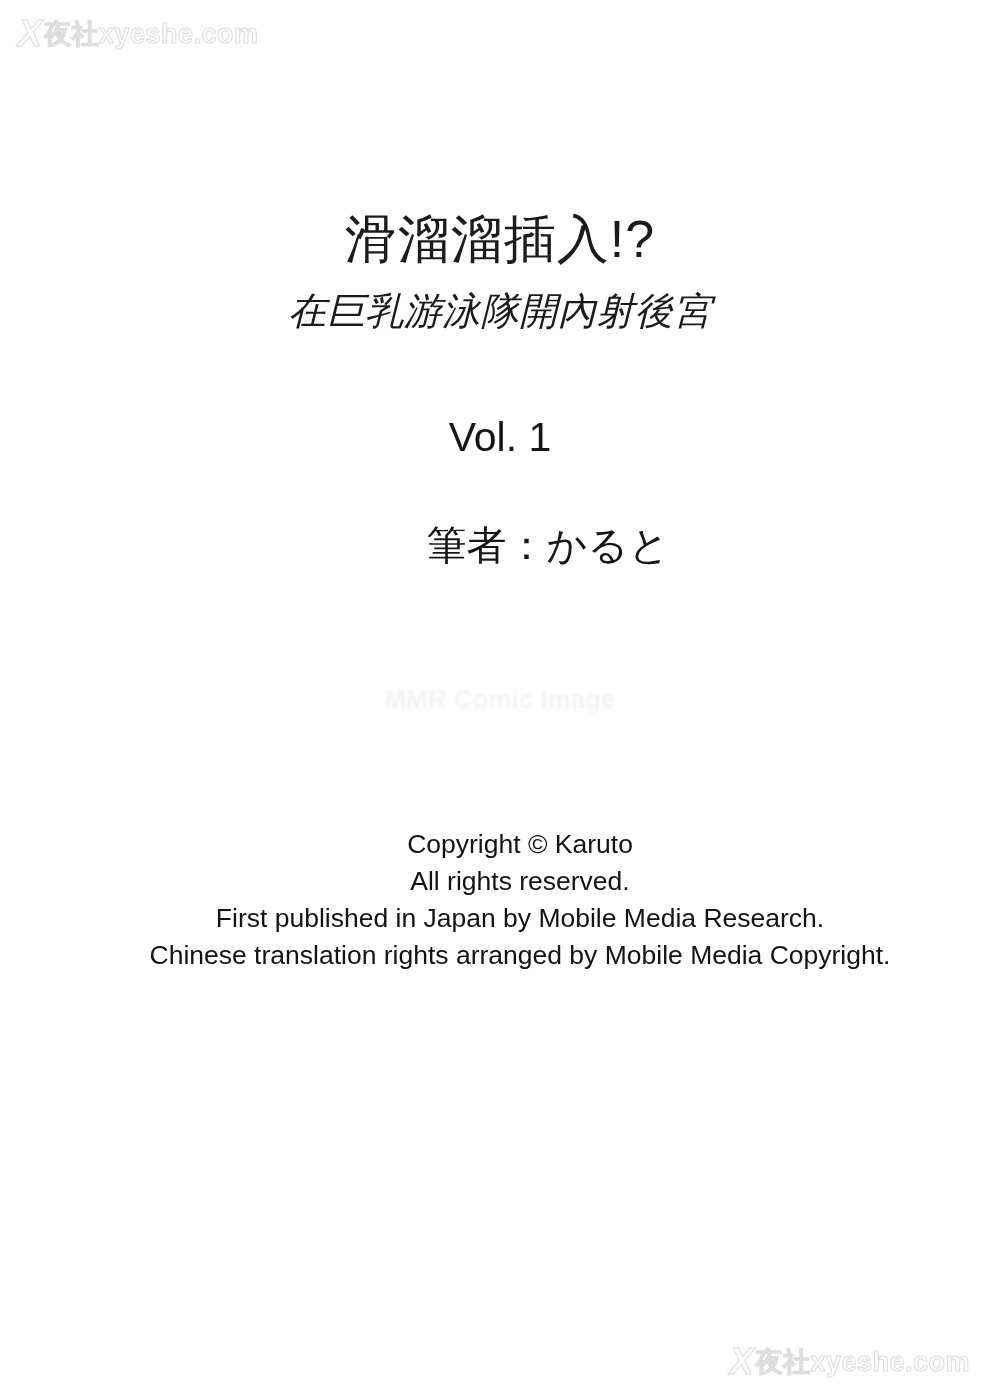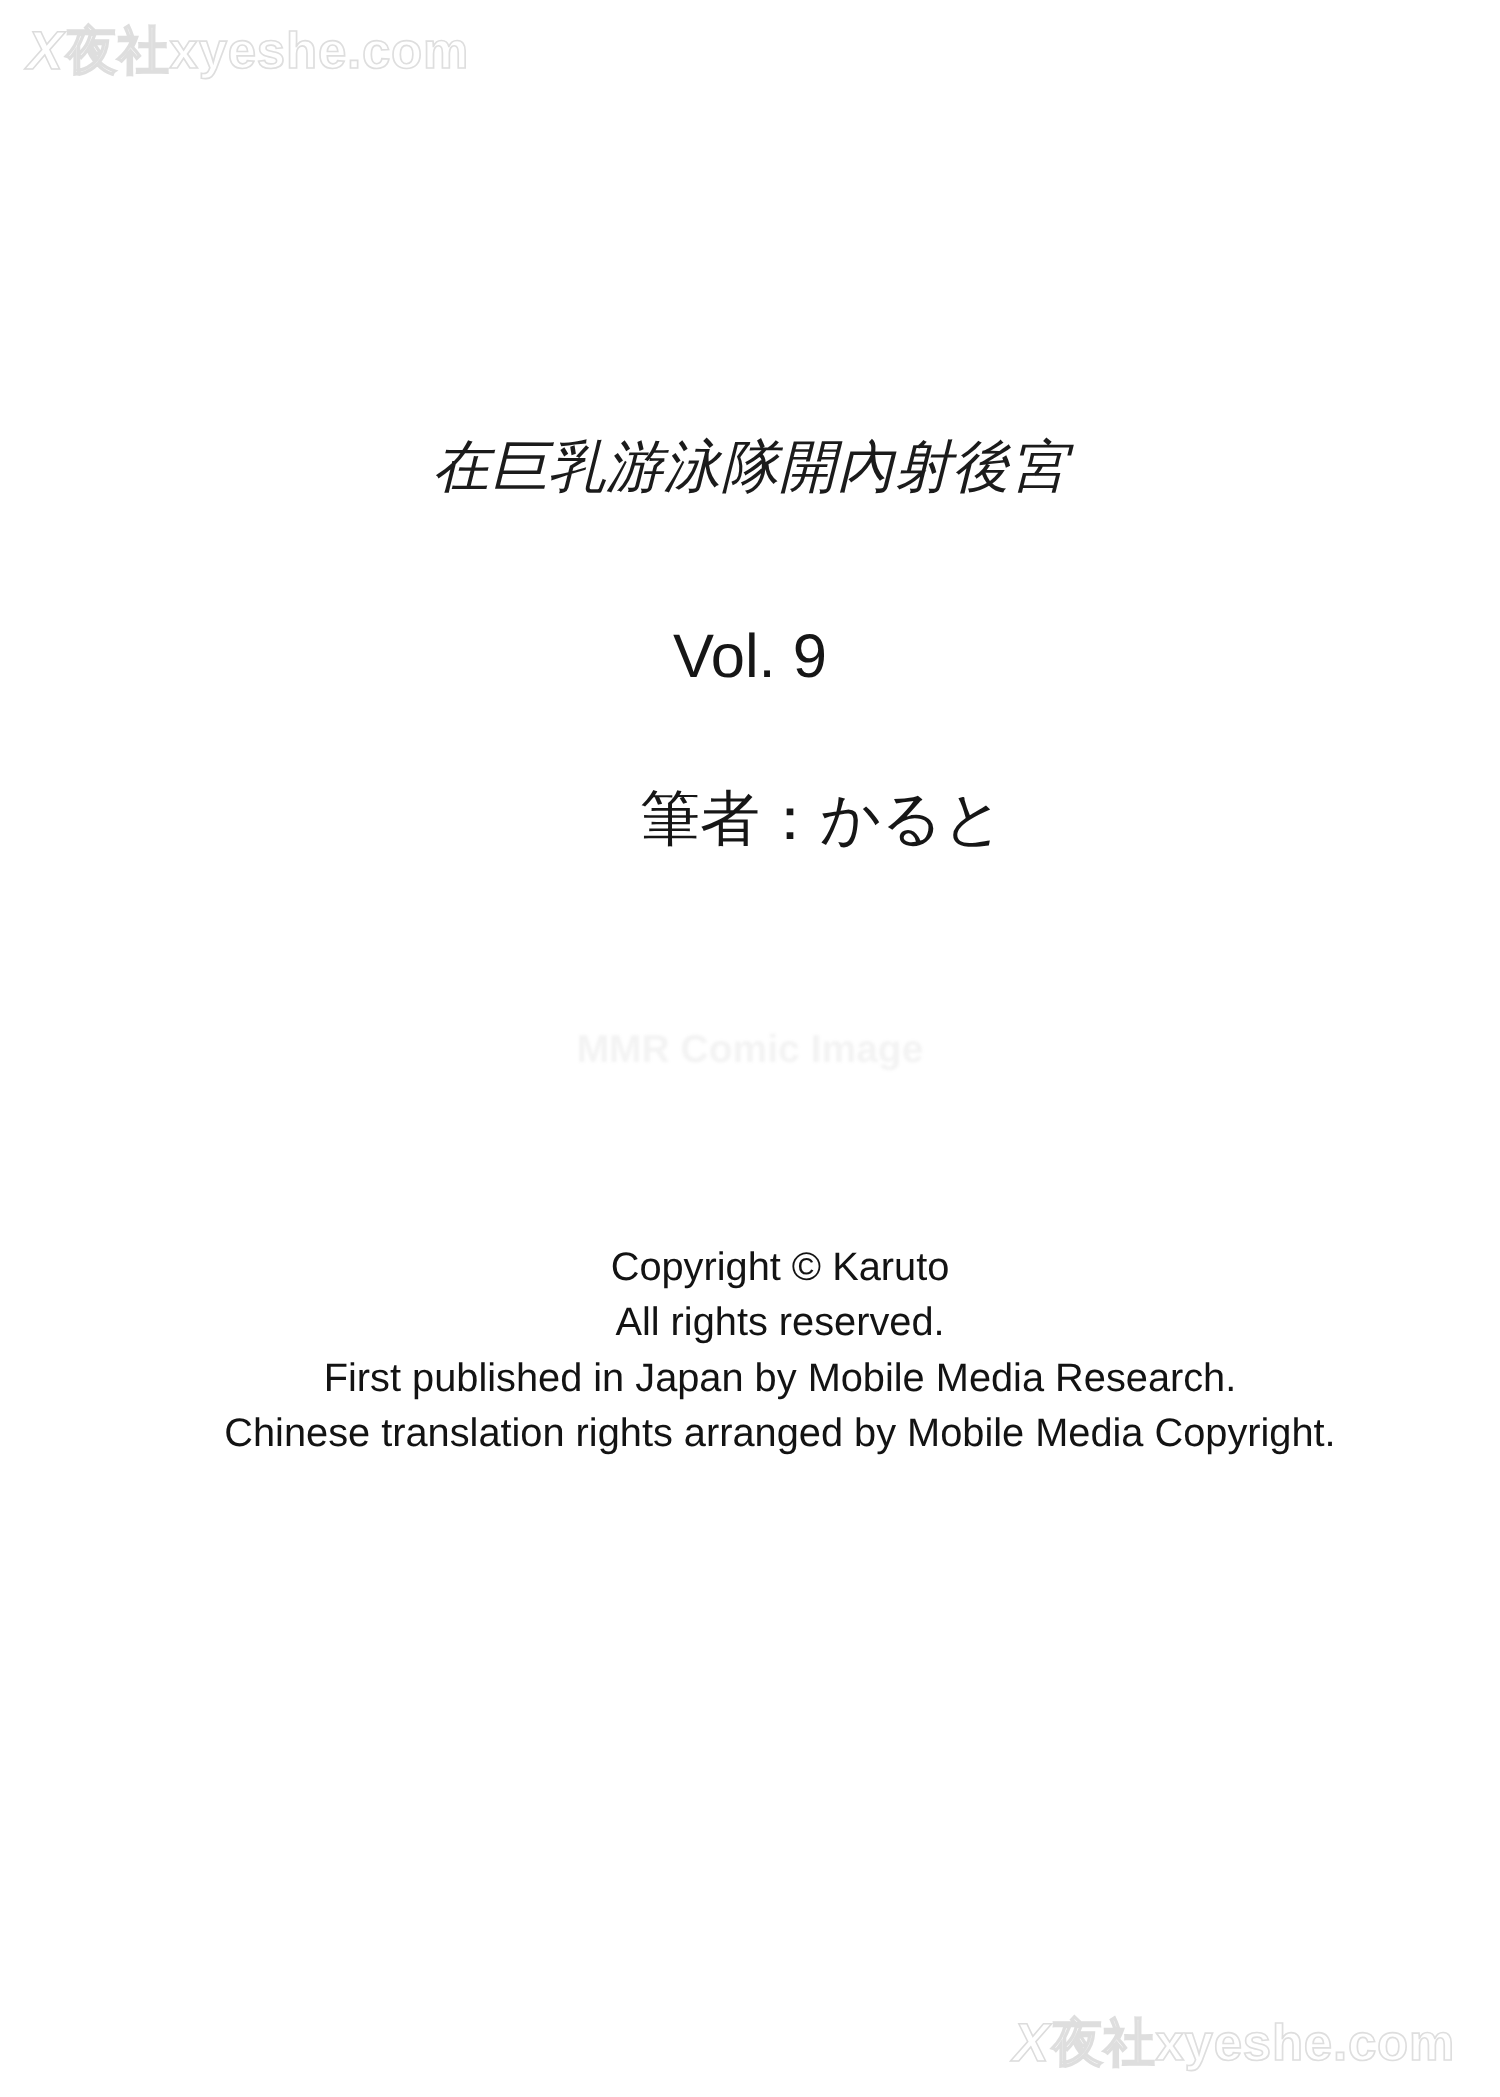--- a/index.html
+++ b/index.html
@@ -80,21 +80,21 @@
     pointer-events: none;
   }
   .watermark .wm-logo {
     font-size: 36px;
     font-style: italic;
     line-height: 1;
     margin-right: 2px;
     -webkit-text-stroke: 1px #dcdcdc;
   }
   .watermark .wm-text {
-    font-size: 34px;
+    font-size: 27px;
     line-height: 1;
     letter-spacing: 0.5px;
   }
   .watermark-top {
     left: 18px;
     top: 16px;
   }
   .watermark-bottom {
     right: 30px;
     top: 1344px;
@@ -103,24 +103,25 @@
 </head>
 <body>
 
 <div class="page">
 
   <div class="watermark watermark-top">
     <span class="wm-logo">X</span>
     <span class="wm-text">夜社xyeshe.com</span>
   </div>
 
+  <h1 class="centered title">滑溜溜插入!?</h1>
 
   <h2 class="centered subtitle">在巨乳游泳隊開內射後宮</h2>
 
-  <div class="centered volume">Vol. 9</div>
+  <div class="centered volume">Vol. 1</div>
 
   <div class="centered author">筆者：かると</div>
 
   <div class="centered ghost">MMR Comic Image</div>
 
   <div class="copyright">
     <div>Copyright © Karuto</div>
     <div>All rights reserved.</div>
     <div>First published in Japan by Mobile Media Research.</div>
     <div>Chinese translation rights arranged by Mobile Media Copyright.</div>

